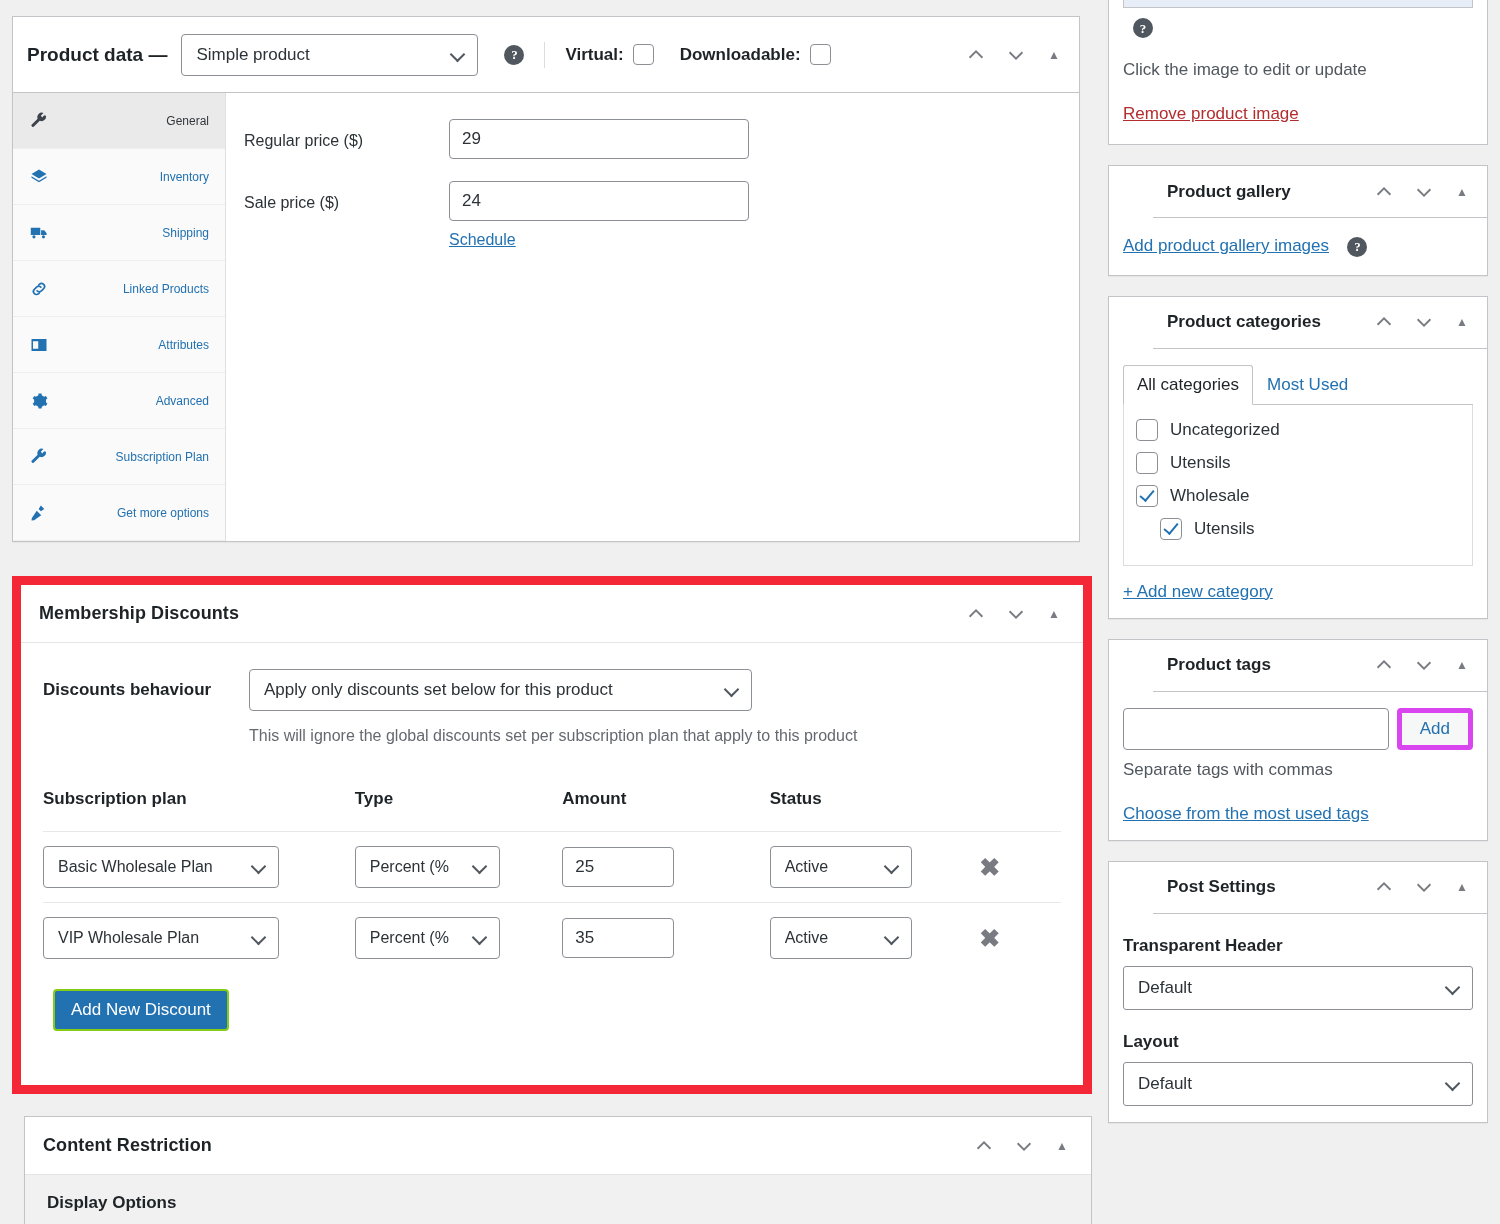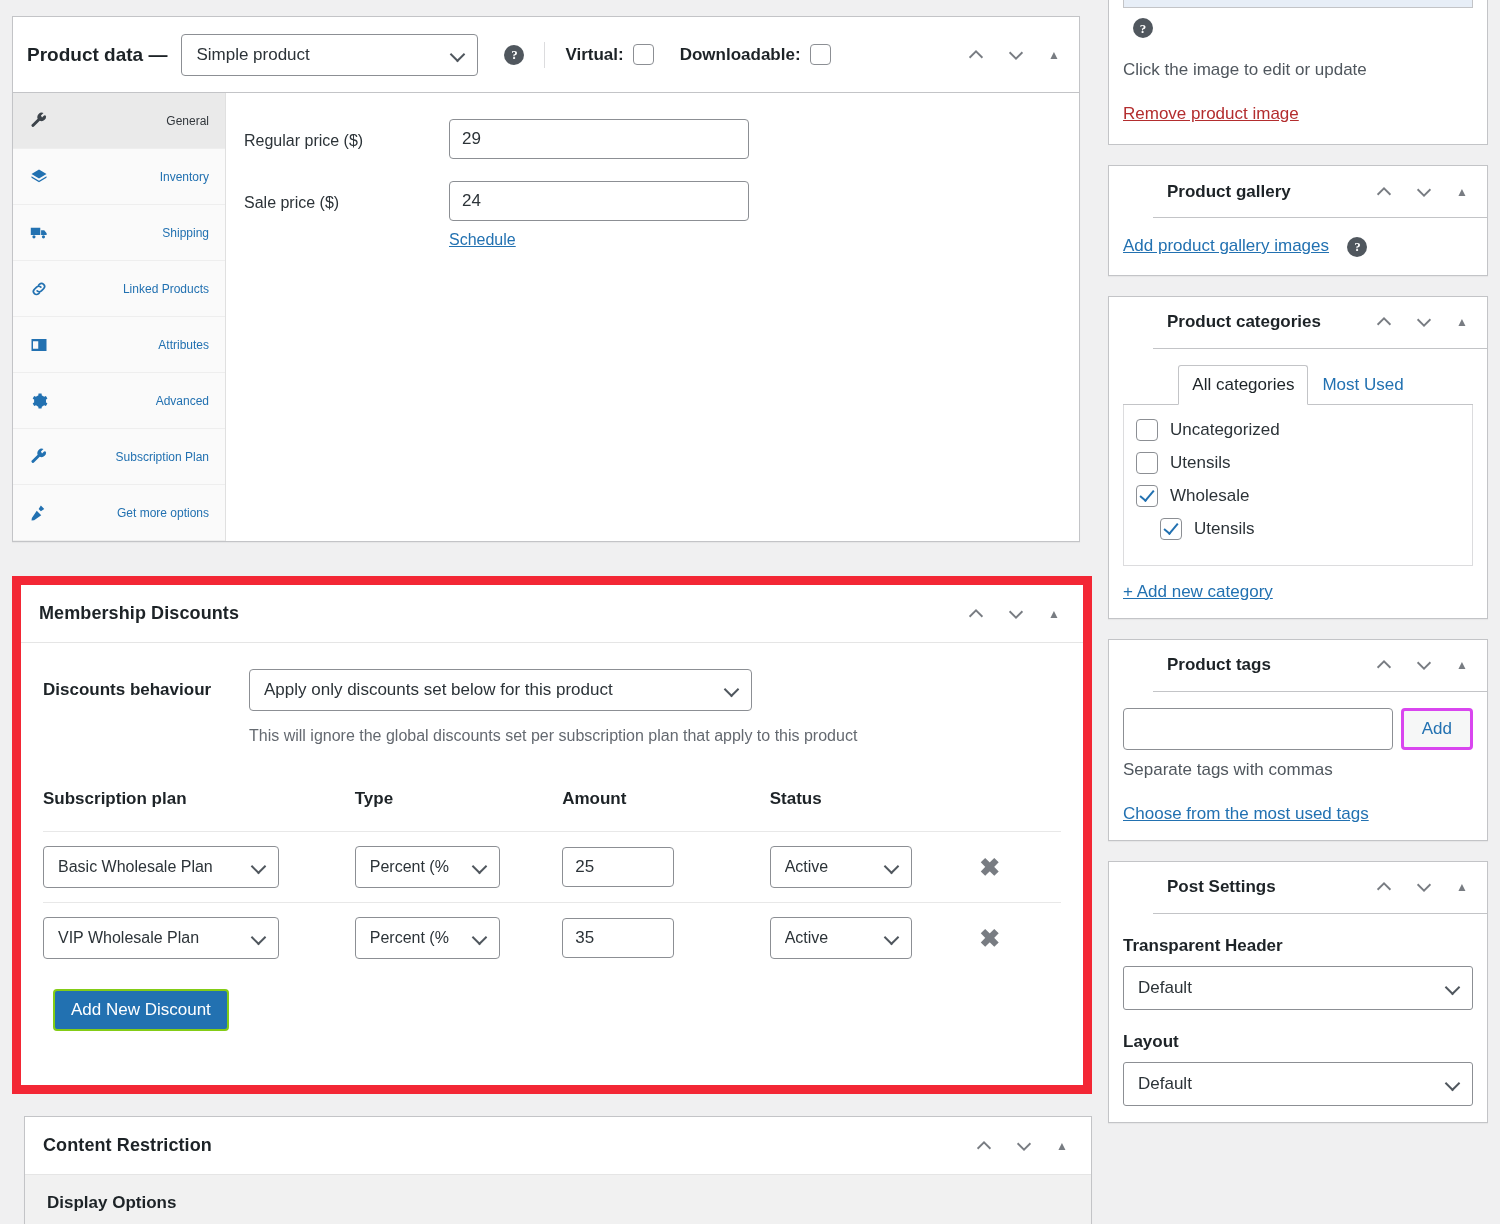--- a/index.html
+++ b/index.html
@@ -224,21 +224,21 @@
     color: #b32d2e; font-size: 17px; text-decoration: underline; cursor: pointer;
     display: inline-block;
   }
   .link-blue {
     color: #2271b1; font-size: 17px; text-decoration: underline; cursor: pointer;
     display: inline-block;
   }
   .muted { color: #50575e; font-size: 17px; }
 
   
-  .cat-tabs { display: flex; align-items: flex-end; border-bottom: 1px solid #c3c4c7; justify-content: center; }
+  .cat-tabs { display: flex; align-items: flex-end; border-bottom: 1px solid #c3c4c7; }
   .cat-tab {
     font-size: 17px; padding: 9px 13px; cursor: pointer;
     border: 1px solid transparent; margin-bottom: -1px; color: #2271b1;
   }
   .cat-tab.active {
     background: #fff; border: 1px solid #c3c4c7; border-bottom-color: #fff;
     color: #1d2327; border-radius: 3px 3px 0 0;
   }
   .cat-list {
     border: 1px solid #dcdcde; border-top: none;
@@ -251,21 +251,21 @@
   }
   .cat-item.child { margin-left: 24px; }
   .cat-item .wp-cb { width: 22px; height: 22px; }
 
   .tag-row { display: flex; gap: 8px; align-items: stretch; }
   .tag-input {
     flex: 1 1 auto; height: 42px; border: 1px solid #8c8f94;
     border-radius: 4px; font-family: inherit; font-size: 17px; padding: 0 10px;
   }
   .btn-sec {
-    background: #f6f7f7; border: 3px solid #d946ef; color: #2271b1;
+    background: #f6f7f7; border: 5px solid #d946ef; color: #2271b1;
     border-radius: 4px; font-family: inherit; font-size: 17px;
     padding: 0 18px; cursor: pointer;
   }
   .ps-label {
     font-size: 17px; font-weight: bold; color: #1d2327;
     margin: 6px 0 10px 0;
   }
   .ps-select {
     width: 100%; height: 44px; font-size: 17px;
     border-radius: 3px; padding-right: 40px;

